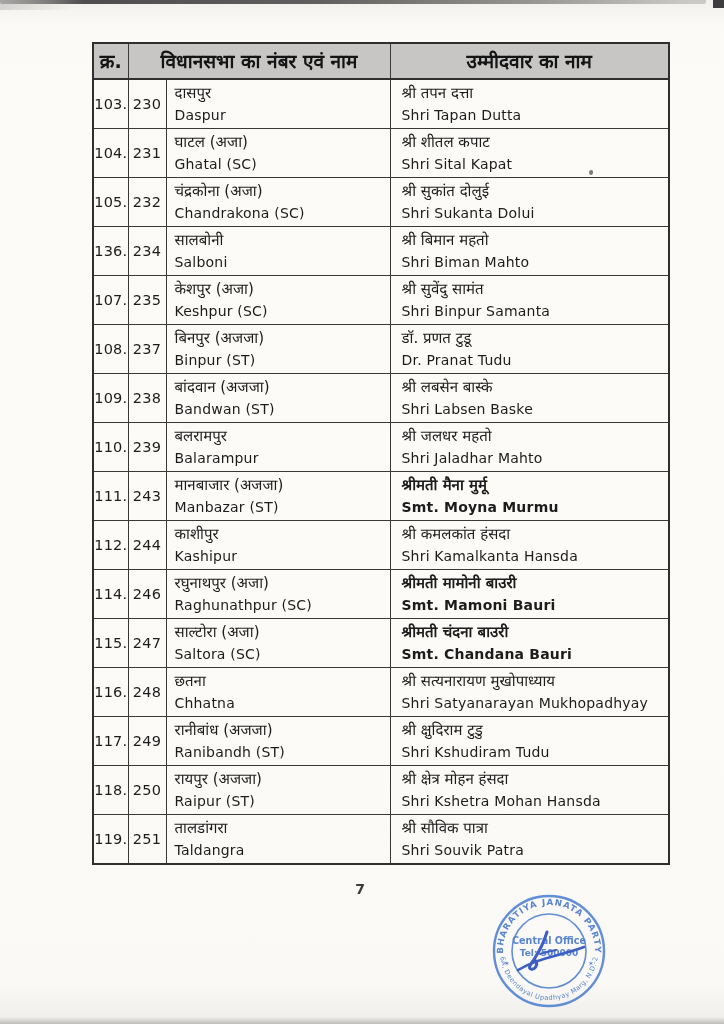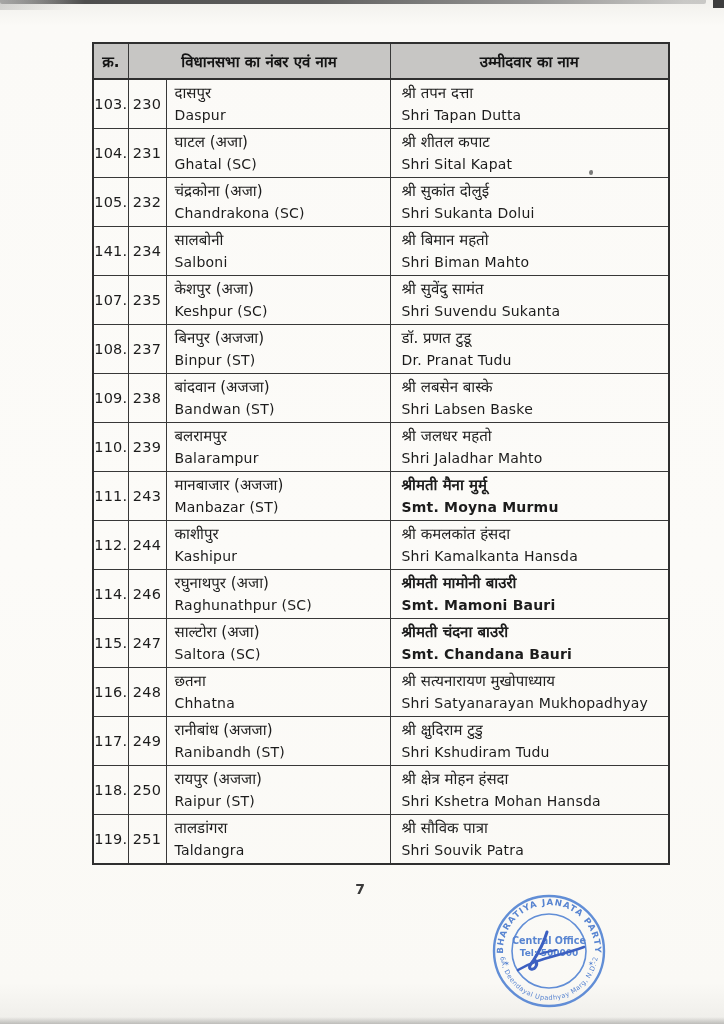--- a/index.html
+++ b/index.html
@@ -35,21 +35,21 @@
   
   table.candidates {
     position: absolute; left: 92px; top: 42px; width: 576px;
     border-collapse: collapse; table-layout: fixed;
     border: 2px solid #2f2f2f;
   }
   table.candidates th, table.candidates td {
     border: 1.4px solid #383838;
   }
   table.candidates thead th {
-    background: #c7c6c4; height: 36px; font-size: 15px; font-weight: 700;
+    background: #c7c6c4; height: 36px; font-size: 19px; font-weight: 700;
     text-align: center; vertical-align: middle; color: #141414;
     border-bottom: 2px solid #2f2f2f;
     margin-left: 48px;
   }
   table.candidates tbody td { height: 46.5px; vertical-align: middle; }
   td.c-serial, td.c-num { text-align: center; font-size: 14.5px; letter-spacing: .2px; }
   td.c-const { padding: 2px 4px 2px 8px; }
   td.c-cand  { padding: 2px 19px 2px 11px; }
   .line-hi { font-size: 15px; line-height: 22px; white-space: nowrap; }
   .line-en { font-size: 14px; line-height: 22px; white-space: nowrap; letter-spacing: .2px; }
@@ -118,41 +118,41 @@
       <td class="c-const">
         <div class="line-hi">चंद्रकोना (अजा)</div>
         <div class="line-en">Chandrakona (SC)</div>
       </td>
       <td class="c-cand">
         <div class="line-hi">श्री सुकांत दोलुई</div>
         <div class="line-en">Shri Sukanta Dolui</div>
       </td>
     </tr>
         <tr>
-      <td class="c-serial">141.</td>
+      <td class="c-serial">136.</td>
       <td class="c-num">234</td>
       <td class="c-const">
         <div class="line-hi">सालबोनी</div>
         <div class="line-en">Salboni</div>
       </td>
       <td class="c-cand">
         <div class="line-hi">श्री बिमान महतो</div>
         <div class="line-en">Shri Biman Mahto</div>
       </td>
     </tr>
         <tr>
       <td class="c-serial">107.</td>
       <td class="c-num">235</td>
       <td class="c-const">
         <div class="line-hi">केशपुर (अजा)</div>
         <div class="line-en">Keshpur (SC)</div>
       </td>
       <td class="c-cand">
         <div class="line-hi">श्री सुवेंदु सामंत</div>
-        <div class="line-en">Shri Suvendu Sukanta</div>
+        <div class="line-en">Shri Binpur Samanta</div>
       </td>
     </tr>
         <tr>
       <td class="c-serial">108.</td>
       <td class="c-num">237</td>
       <td class="c-const">
         <div class="line-hi">बिनपुर (अजजा)</div>
         <div class="line-en">Binpur (ST)</div>
       </td>
       <td class="c-cand">

